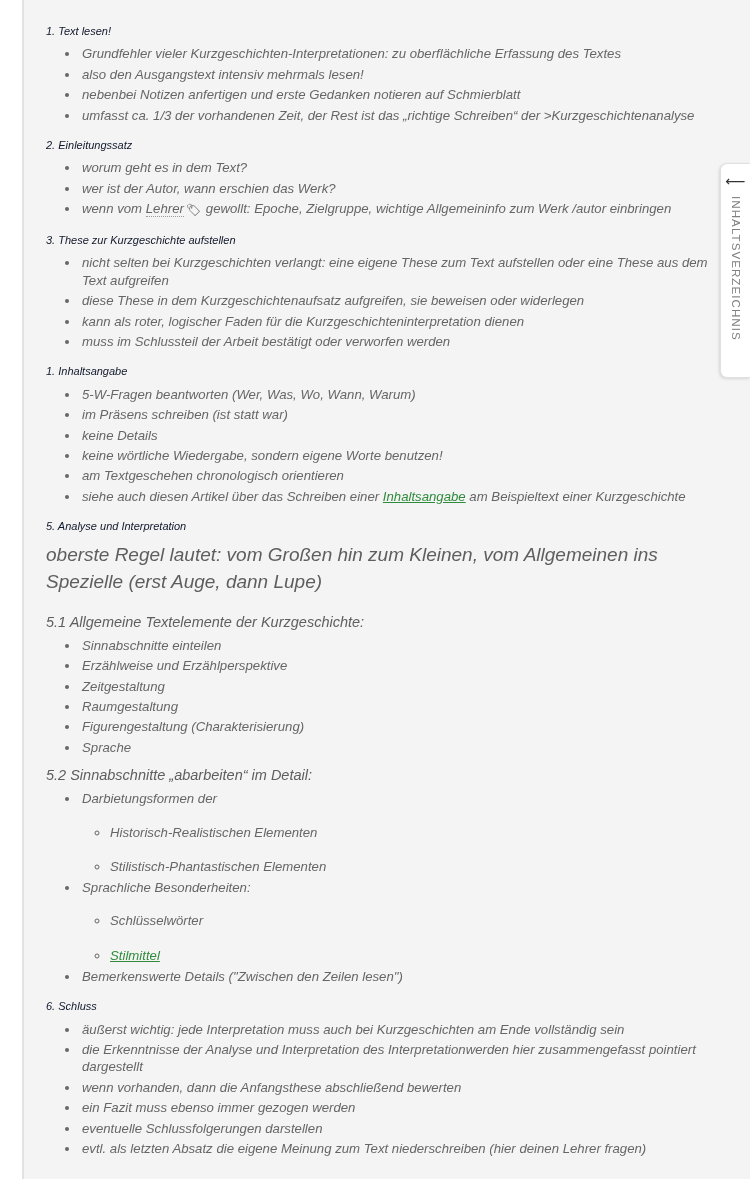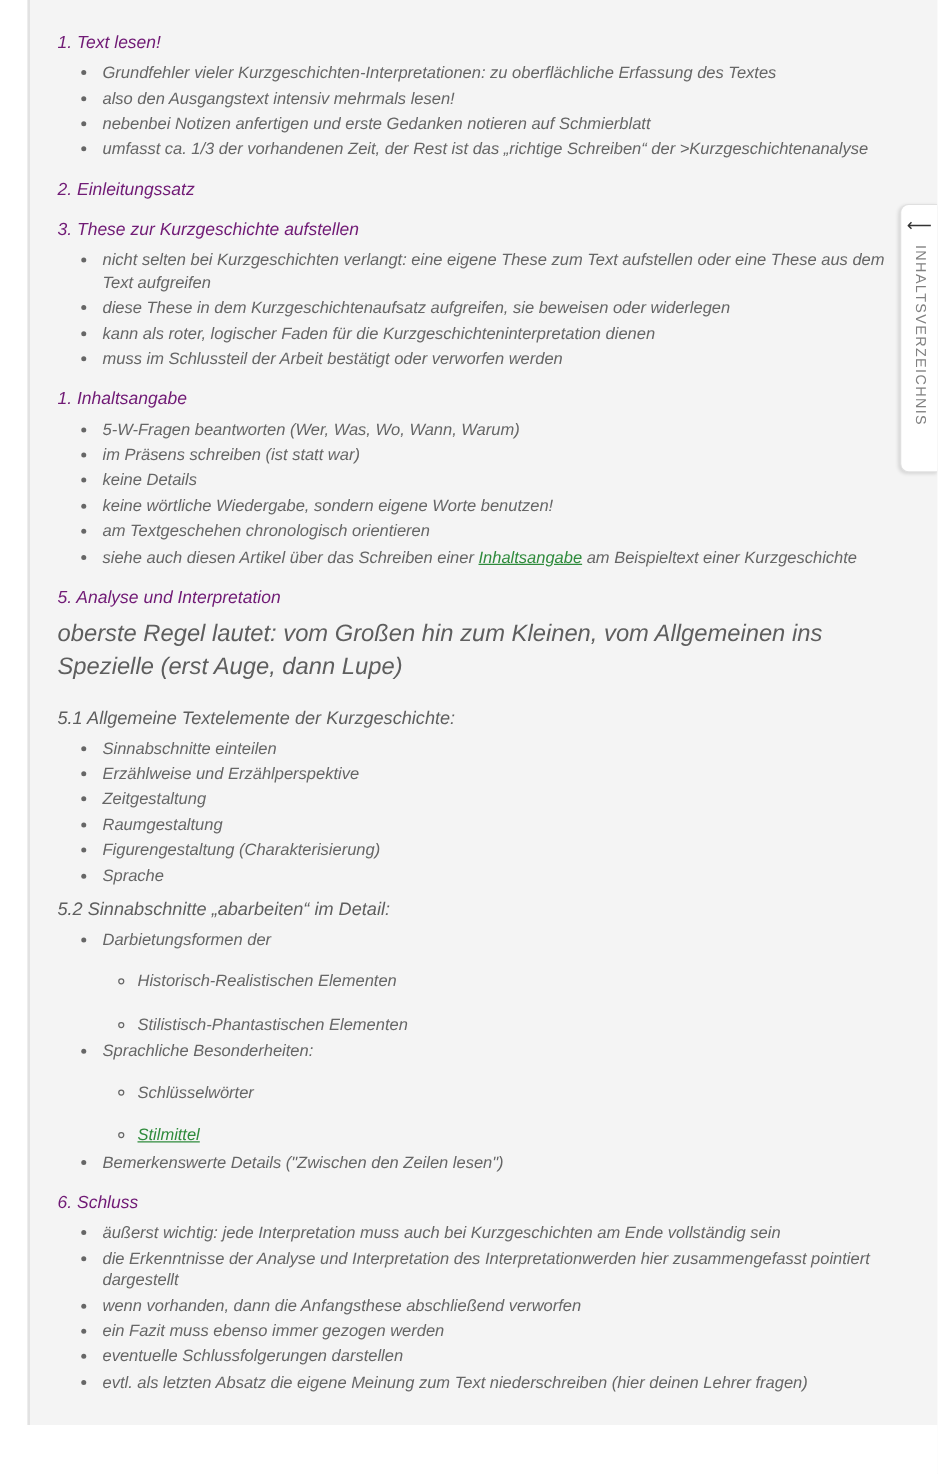--- a/index.html
+++ b/index.html
@@ -34,23 +34,23 @@
     font-size: 21px;
     line-height: 1.35;
     color: #5e5e5e;
     margin: 8px 0 14px 8px;
     letter-spacing: .1px;
   }
 
   h3.sec-title {
     font-style: italic;
     font-weight: normal;
-    font-size: 14px;
+    font-size: 11px;
     line-height: 1.3;
-    color: #701a75;
+    color: #0f172a;
     margin: 14px 0 7px 8px;
   }
 
   h4.sub-title {
     font-style: italic;
     font-weight: normal;
     font-size: 14.5px;
     line-height: 1.3;
     color: #5e5e5e;
     margin: 8px 0 5px 8px;
@@ -157,20 +157,25 @@
 
   <h3 class="sec-title">1. Text lesen!</h3>
   <ul class="blist">
     <li>Grundfehler vieler Kurzgeschichten-Interpretationen: zu oberflächliche Erfassung des Textes</li>
     <li>also den Ausgangstext intensiv mehrmals lesen!</li>
     <li>nebenbei Notizen anfertigen und erste Gedanken notieren auf Schmierblatt</li>
     <li>umfasst ca. 1/3 der vorhandenen Zeit, der Rest ist das „richtige Schreiben“ der &gt;Kurzgeschichtenanalyse</li>
   </ul>
 
   <h3 class="sec-title">2. Einleitungssatz</h3>
+  <ul class="blist">
+    <li>worum geht es in dem Text?</li>
+    <li>wer ist der Autor, wann erschien das Werk?</li>
+    <li><span>wenn vom </span><span class="tooltip-word">Lehrer</span><span class="tag-icon">🏷</span><span> gewollt: Epoche, Zielgruppe, wichtige Allgemeininfo zum Werk /autor einbringen</span></li>
+  </ul>
 
   <h3 class="sec-title">3. These zur Kurzgeschichte aufstellen</h3>
   <ul class="blist">
     <li>nicht selten bei Kurzgeschichten verlangt: eine eigene These zum Text aufstellen oder eine These aus dem Text aufgreifen</li>
     <li>diese These in dem Kurzgeschichtenaufsatz aufgreifen, sie beweisen oder widerlegen</li>
     <li>kann als roter, logischer Faden für die Kurzgeschichteninterpretation dienen</li>
     <li>muss im Schlussteil der Arbeit bestätigt oder verworfen werden</li>
   </ul>
 
   <h3 class="sec-title">1. Inhaltsangabe</h3>
@@ -212,19 +217,19 @@
         <li><a class="glink" href="#">Stilmittel</a></li>
       </ul>
     </li>
     <li>Bemerkenswerte Details ("Zwischen den Zeilen lesen")</li>
   </ul>
 
   <h3 class="sec-title">6. Schluss</h3>
   <ul class="blist">
     <li>äußerst wichtig: jede Interpretation muss auch bei Kurzgeschichten am Ende vollständig sein</li>
     <li>die Erkenntnisse der Analyse und Interpretation des Interpretationwerden hier zusammengefasst pointiert dargestellt</li>
-    <li>wenn vorhanden, dann die Anfangsthese abschließend verworfen</li>
+    <li>wenn vorhanden, dann die Anfangsthese abschließend bewerten</li>
     <li>ein Fazit muss ebenso immer gezogen werden</li>
     <li>eventuelle Schlussfolgerungen darstellen</li>
     <li>evtl. als letzten Absatz die eigene Meinung zum Text niederschreiben (hier deinen Lehrer fragen)</li>
   </ul>
 
 </div>
 
 </body></html>

